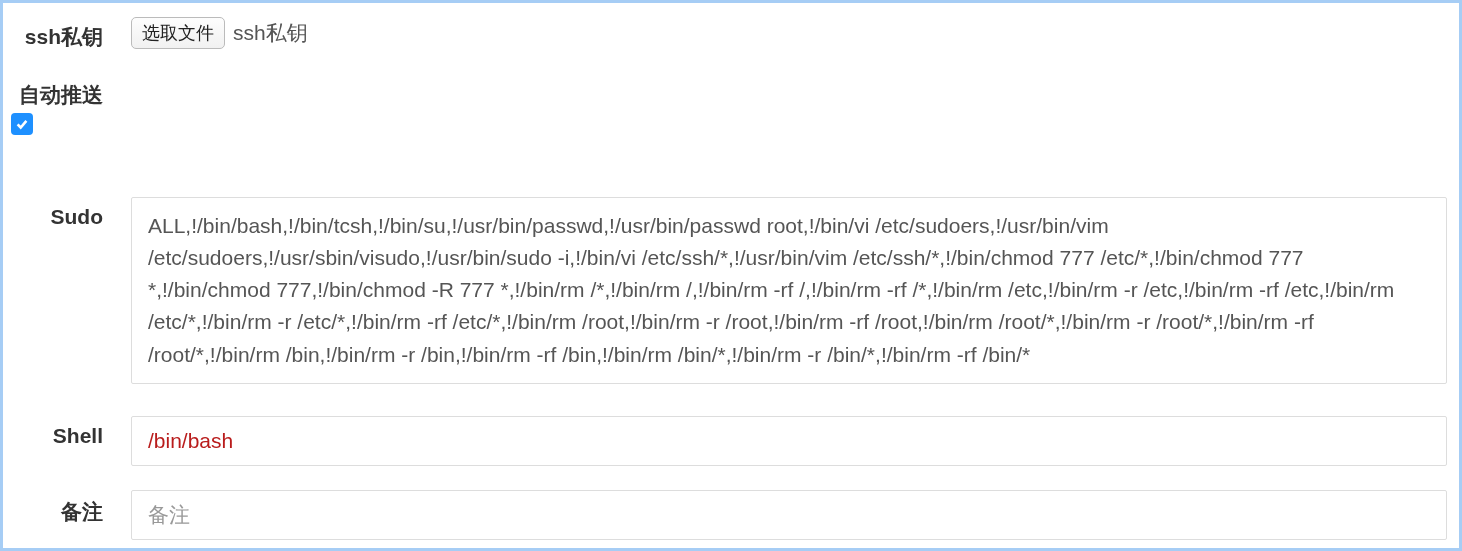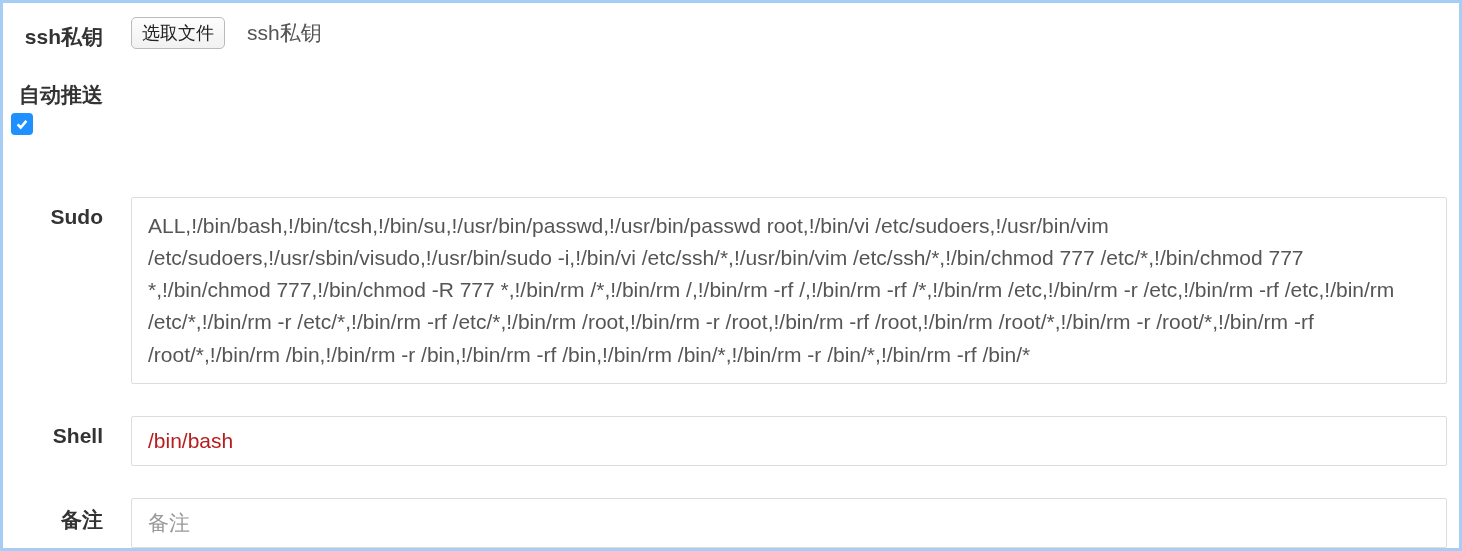--- a/index.html
+++ b/index.html
@@ -30,21 +30,21 @@
       padding-top: 8px;
       flex-shrink: 0;
     }
     .form-control-wrap {
       flex: 1;
       padding-right: 4px;
     }
     .file-row {
       display: flex;
       align-items: center;
-      gap: 22px;
+      gap: 8px;
       padding-top: 2px;
     }
     .file-button {
       border: 1px solid #bbb;
       background: linear-gradient(#fdfdfd, #f1f1f1);
       border-radius: 5px;
       padding: 3px 10px;
       font-size: 18px;
       color: #222;
       cursor: pointer;
@@ -101,21 +101,21 @@
     }
     .row-spacer-lg {
       margin-bottom: 62px;
       flex-direction: column;
     }
     .row-sudo {
       margin-bottom: 28px;
       justify-content: space-between;
     }
     .row-shell {
-      margin-bottom: 32px;
+      margin-bottom: 24px;
     }
   </style>
 </head>
 <body>
 
 <div class="form-row">
   <div class="form-label">ssh私钥</div>
   <div class="form-control-wrap file-row">
     <button class="file-button">选取文件</button>
     <span class="file-status">ssh私钥</span>

